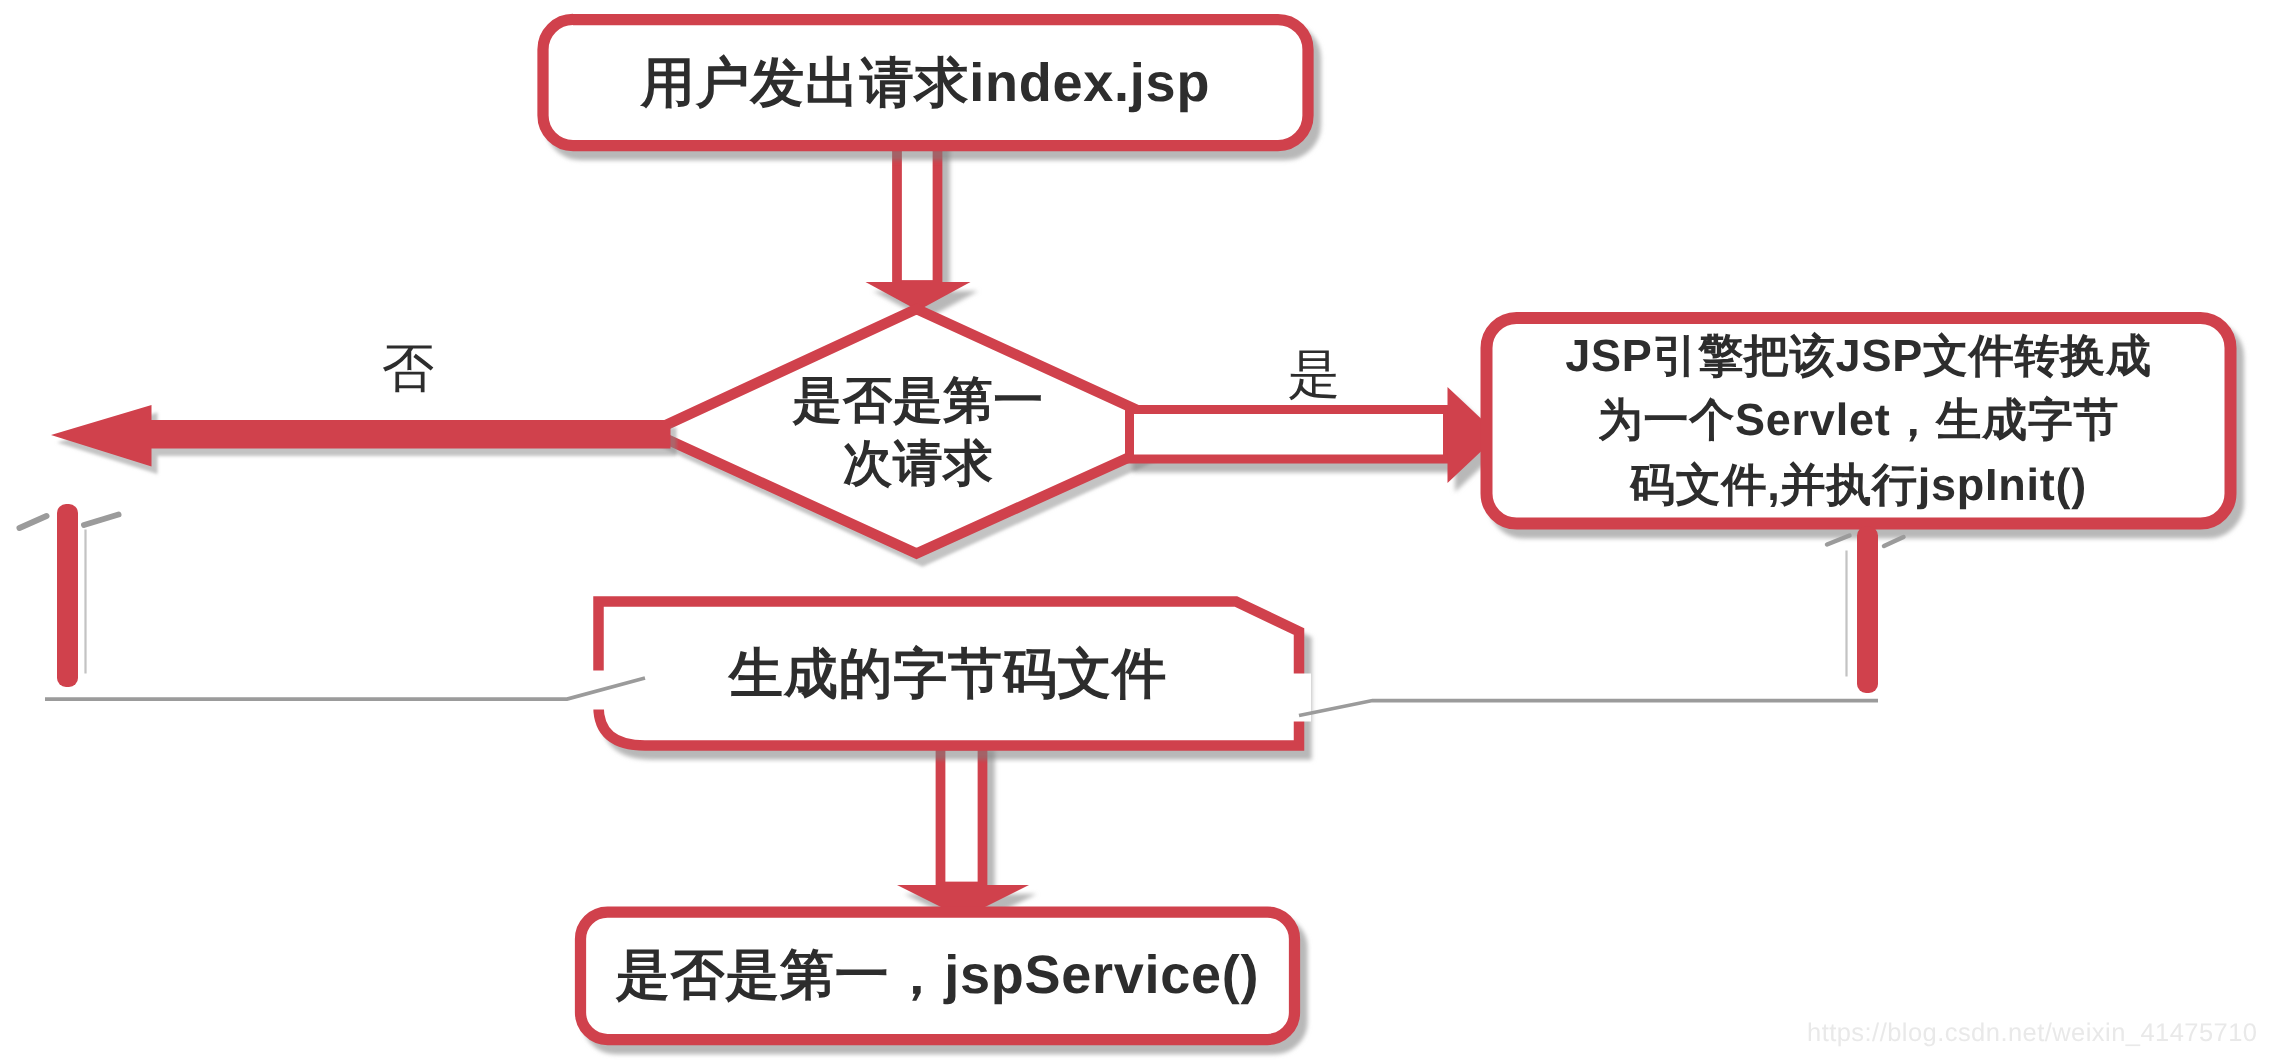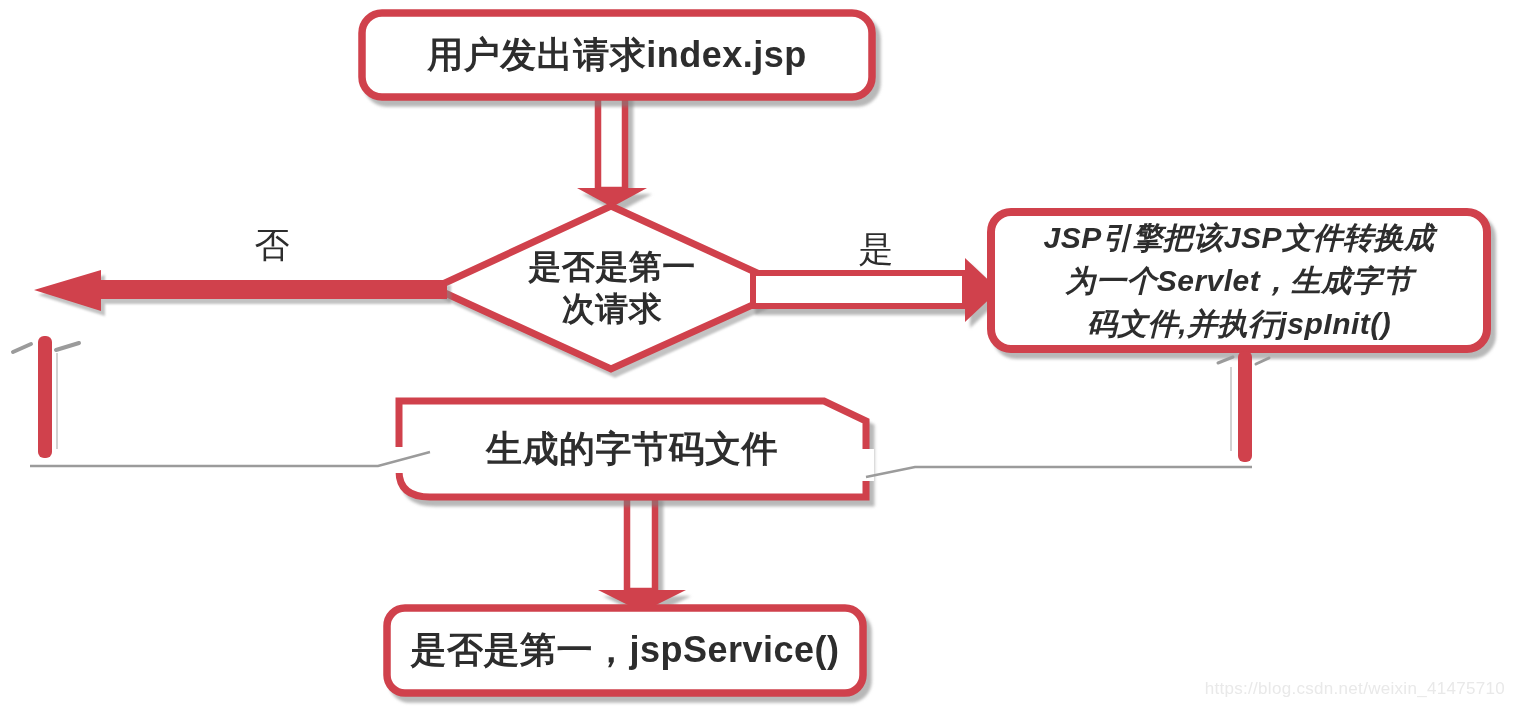--- a/index.html
+++ b/index.html
@@ -92,21 +92,21 @@
 
   <div class="label node-label-lg" style="left:362px;top:13px;width:510px;height:84px;">用户发出请求index.jsp</div>
 
   <div class="label node-label-md" style="left:434px;top:206px;width:356px;height:163px;">是否是第一
 次请求</div>
 
   <div class="label plain edge-label" style="left:240px;top:224px;width:64px;height:42px;">否</div>
 
   <div class="label plain edge-label" style="left:844px;top:228px;width:64px;height:42px;">是</div>
 
-  <div class="label node-label-jsp" style="left:996px;top:213px;width:486px;height:135px;font-style:italic;">JSP引擎把该JSP文件转换成
+  <div class="label node-label-jsp" style="left:996px;top:213px;width:486px;height:135px;">JSP引擎把该JSP文件转换成
 为一个Servlet，生成字节
 码文件,并执行jspInit()</div>
 
   <div class="label node-label-lg" style="left:398px;top:401px;width:468px;height:96px;text-align:center;">生成的字节码文件</div>
 
   <div class="label node-label-lg" style="left:387px;top:608px;width:476px;height:85px;">是否是第一，jspService()</div>
 
   <div class="watermark">https://blog.csdn.net/weixin_41475710</div>
 </div>
 

